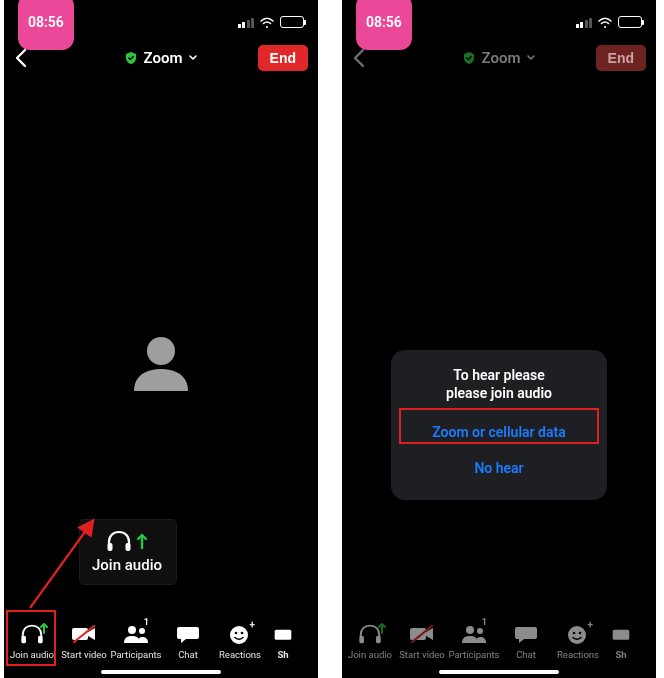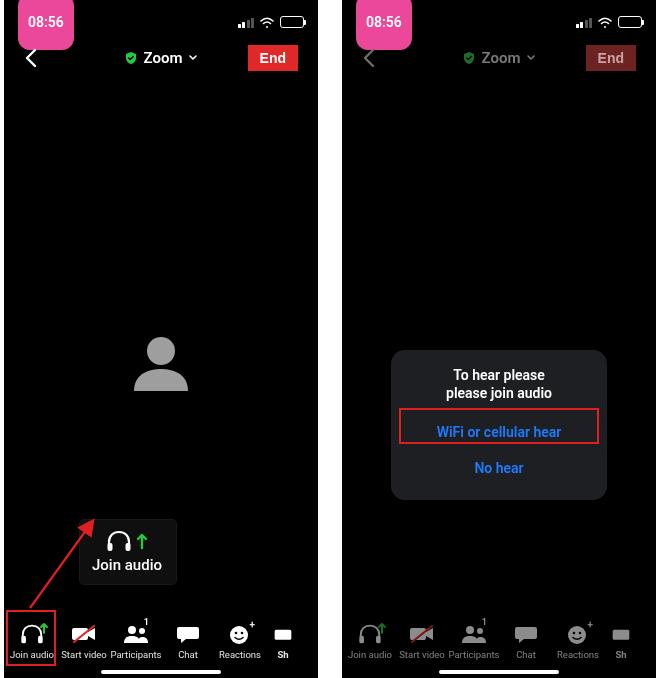--- a/index.html
+++ b/index.html
@@ -56,33 +56,33 @@
   }
   .battery::after {
     content:""; position:absolute; right:-3px; top:3px; width:2px; height:5px; background:#fff; border-radius:0 1px 1px 0;
   }
   .battery .fill { height:100%; width:55%; background:#fff; border-radius:1px 0 0 1px; }
 
   
   .topnav {
     height: 44px;
     display:flex; align-items:center; justify-content:space-between;
-    padding: 0 20px;
+    padding: 0 10px;
     position:relative;
   }
   .back-chevron svg { display:block; }
   .title-wrap {
     position:absolute; left:0; right:0; display:flex; justify-content:center; align-items:center; gap:6px; pointer-events:none;
     font-size:15px; font-weight:600;
   }
   .shield svg{display:block}
   .chev-small svg{display:block}
   .end-btn {
     background:#e02828; color:#fff; font-size:14px; font-weight:600;
-    border:none; padding:5px 12px; border-radius:0;
+    border:none; padding:5px 12px; border-radius:5px;
   }
   .phone.muted .title-wrap { color:#7a7a7a; }
   .phone.muted .end-btn { background:#6e2323; color:#c9a2a2; }
   .phone.muted .back-chevron svg path { stroke:#6e6e6e; }
 
   
   .main { position:absolute; top:80px; bottom:70px; left:0; right:0; }
   .avatar {
     position:absolute; left:50%; top:245px; transform:translateX(-50%);
     width:80px; text-align:center;
@@ -340,21 +340,21 @@
       </span>
     </div>
     <button class="end-btn">End</button>
   </div>
 
   <div class="main">
     <div class="dialog">
       <div class="msg">
         <span>To hear please</span><br><span>please join audio</span>
       </div>
-      <div class="opt primary">WiFi or cellular hear</div>
+      <div class="opt primary">Zoom or cellular data</div>
       <div class="opt primary">No hear</div>
       <div class="red-box-2"></div>
     </div>
   </div>
 
   <div class="toolbar" style="opacity:.55">
     <div class="tb-item">
       <div class="tb-icon">
         <svg width="26" height="22" viewBox="0 0 28 22">
             <path d="M4 15 V12 C4 6 8 2 14 2 C20 2 24 6 24 12 V15" stroke="#fff" stroke-width="2" fill="none"></path>

